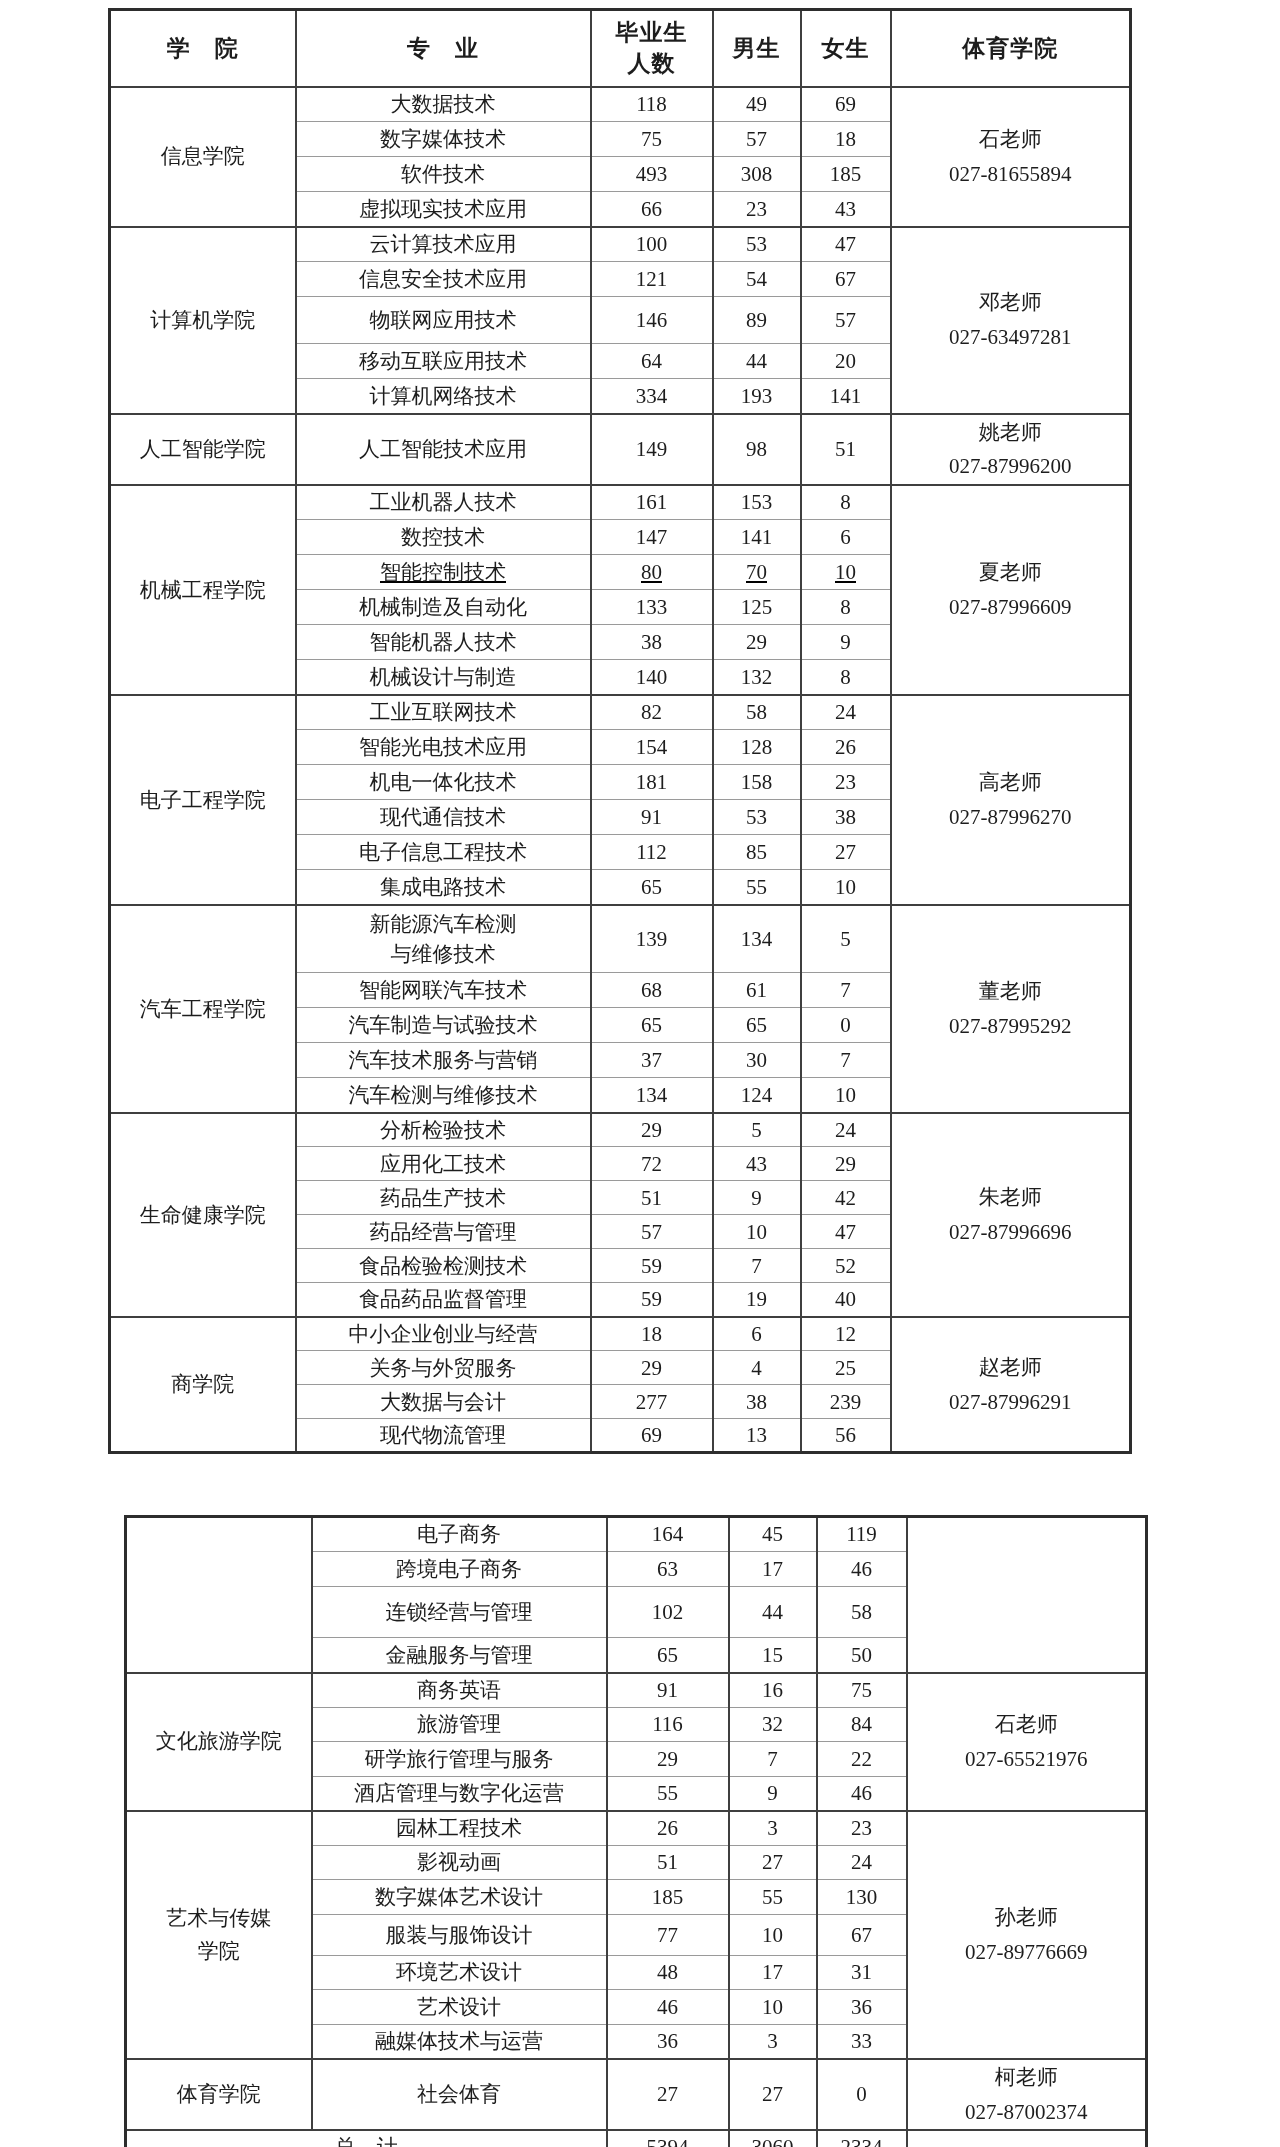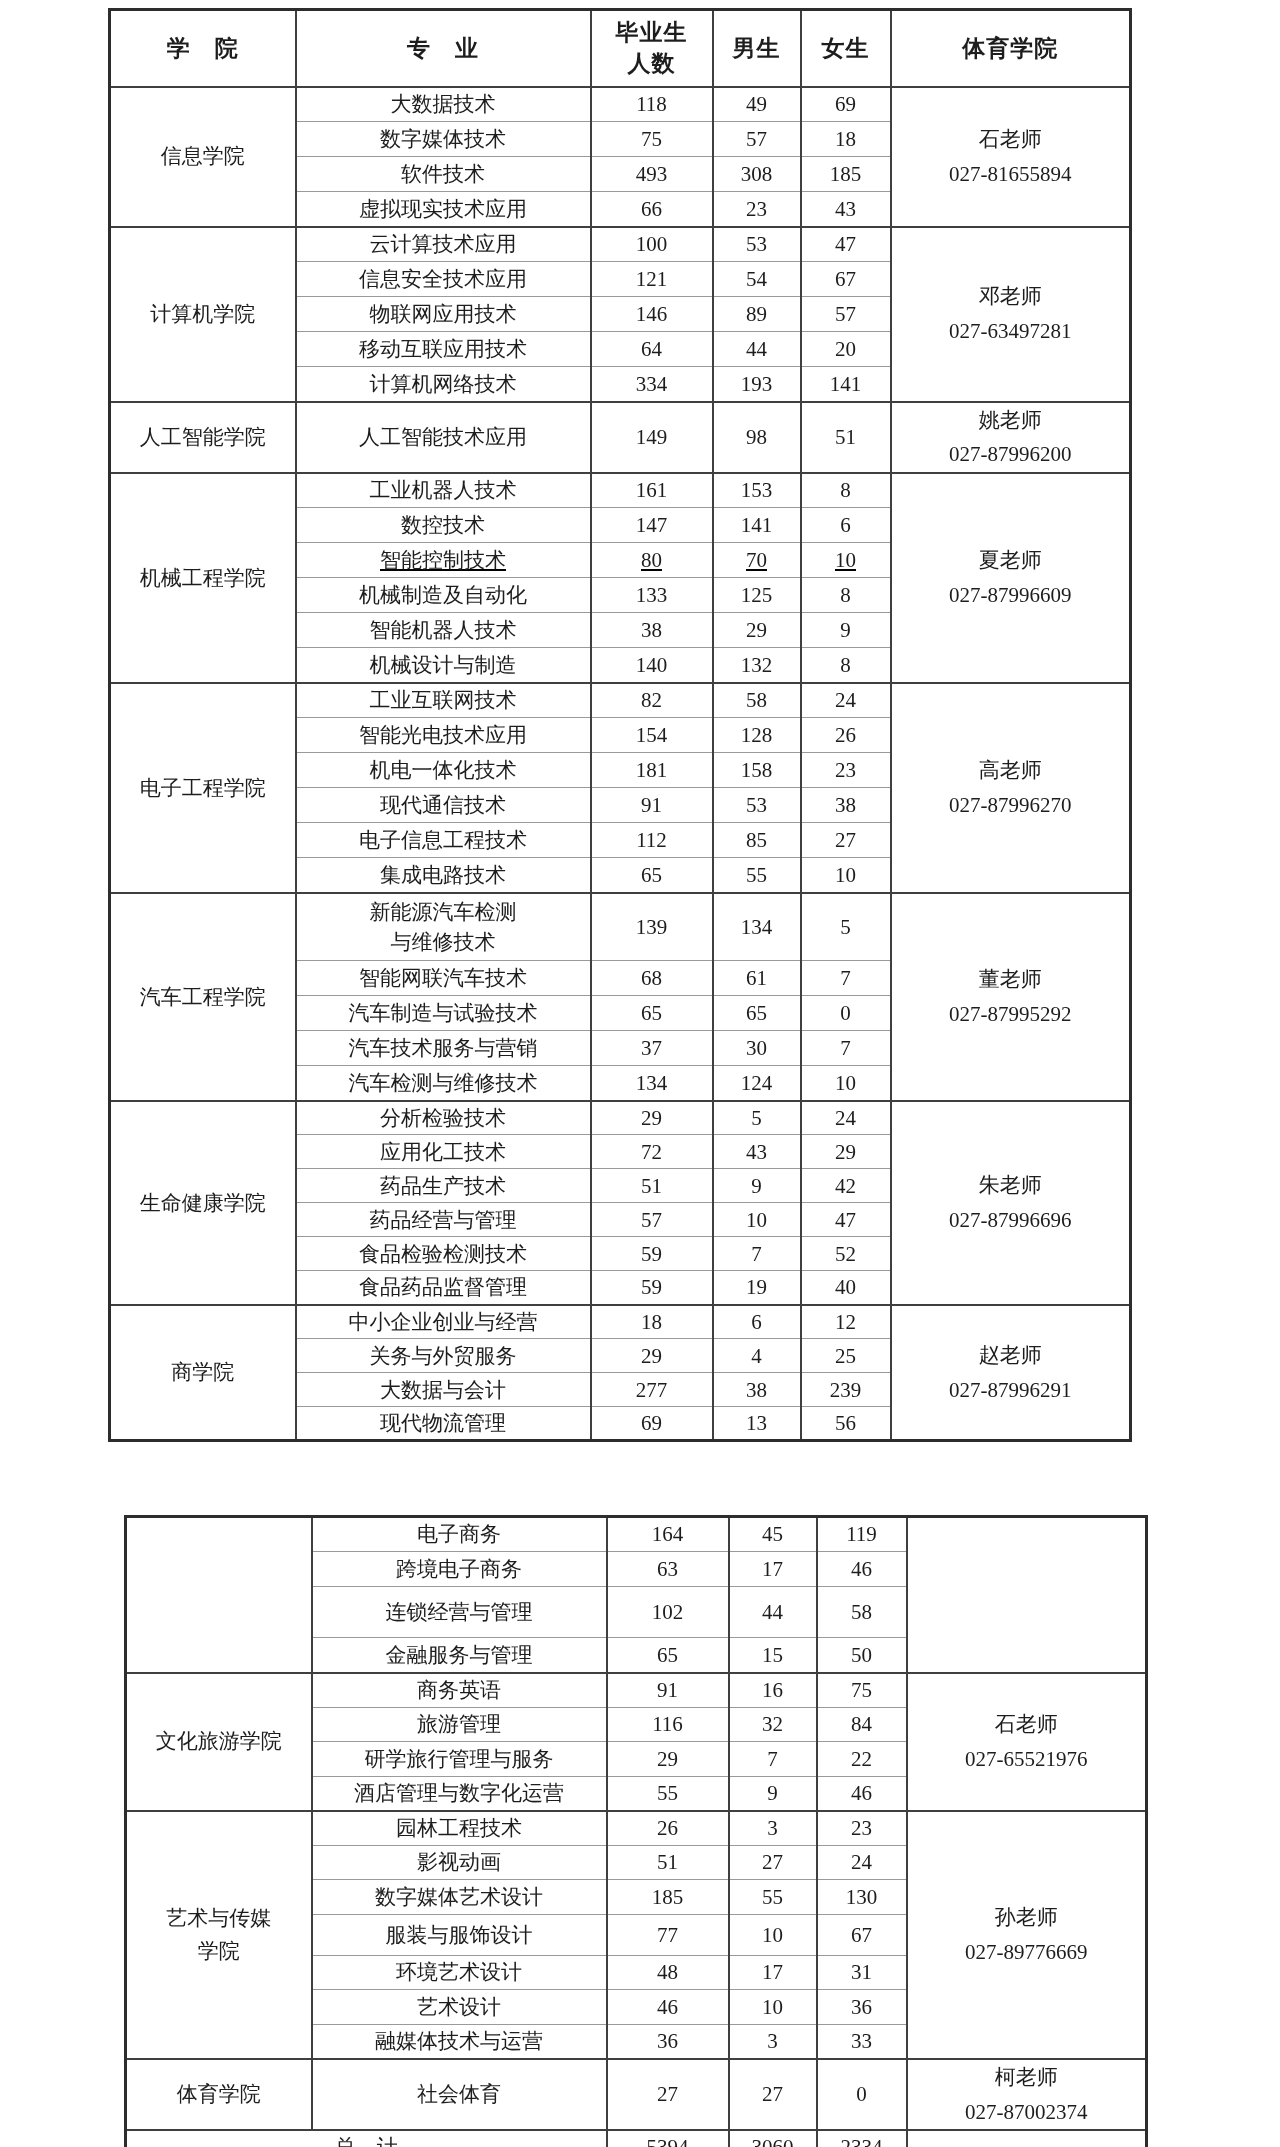--- a/index.html
+++ b/index.html
@@ -93,21 +93,21 @@
         <td>47</td>
         <td rowspan="5" class="contact">邓老师
 027-63497281</td>
       </tr>
       <tr style="height: 35px;">
         <td>信息安全技术应用</td>
         <td>121</td>
         <td>54</td>
         <td>67</td>
       </tr>
-      <tr style="height: 35px;">
+      <tr style="height: 47px;">
         <td>物联网应用技术</td>
         <td>146</td>
         <td>89</td>
         <td>57</td>
       </tr>
       <tr style="height: 35px;">
         <td>移动互联应用技术</td>
         <td>64</td>
         <td>44</td>
         <td>20</td>

